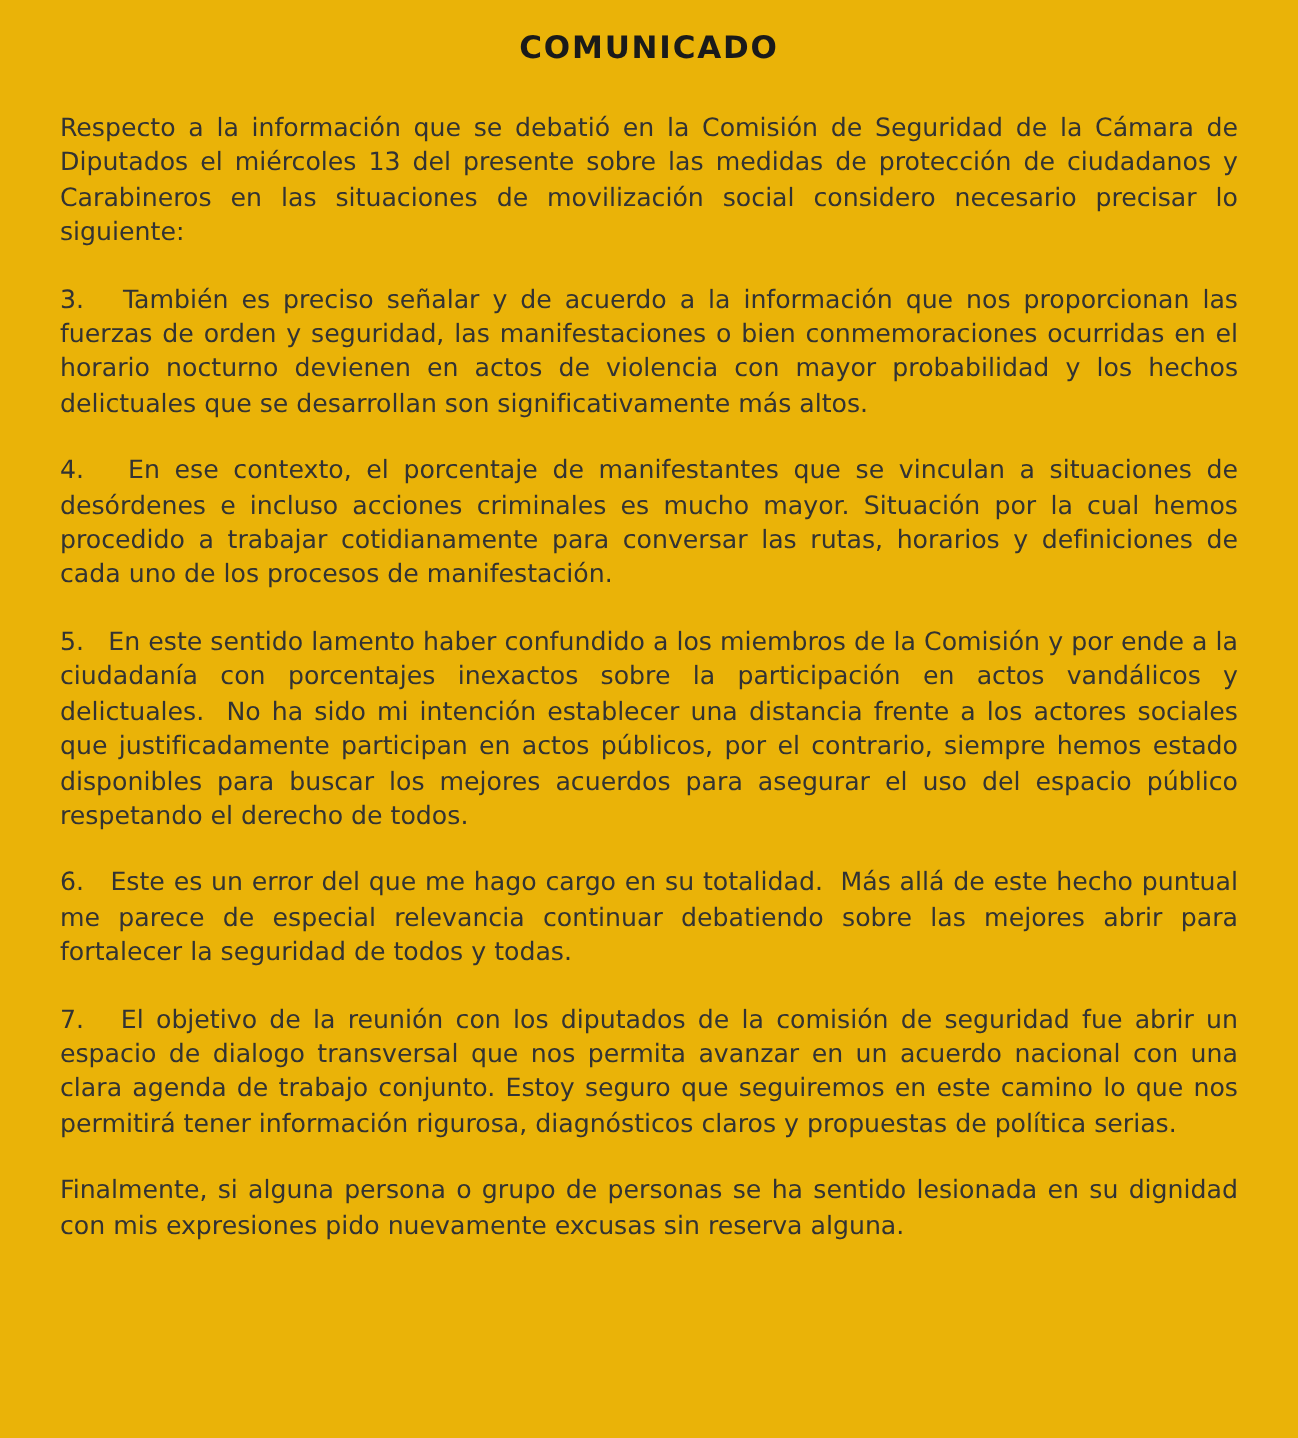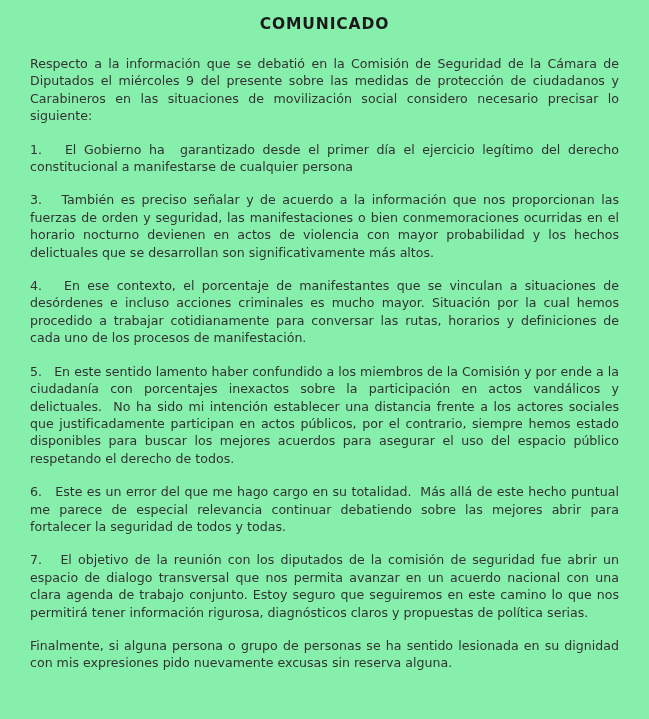--- a/index.html
+++ b/index.html
@@ -13,21 +13,21 @@
     font-family: "DejaVu Sans", sans-serif;
     color: #333333;
     overflow: hidden;
   }
 
   .page {
     box-sizing: border-box;
     width: 649px;
     height: 719px;
     padding: 0 30px;
-    background: #86efac;
+    background: #eab308;
   }
 
   .doc-title {
     text-align: center;
     font-weight: bold;
     font-size: 15.5px;
     letter-spacing: 0.9px;
     color: #1a1a1a;
     margin: 0;
     padding-top: 15px;
@@ -65,23 +65,22 @@
 </style>
 </head>
 <body>
 
 <div class="page">
 
   <h1 class="doc-title">COMUNICADO</h1>
 
   <div class="body-block">
 
-    <p class="para">Respecto a la información que se debatió en la Comisión de Seguridad de la Cámara de Diputados el miércoles 9 del presente sobre las medidas de protección de ciudadanos y Carabineros en las situaciones de movilización social considero necesario precisar lo siguiente:</p>
+    <p class="para">Respecto a la información que se debatió en la Comisión de Seguridad de la Cámara de Diputados el miércoles 13 del presente sobre las medidas de protección de ciudadanos y Carabineros en las situaciones de movilización social considero necesario precisar lo siguiente:</p>
 
-    <p class="para numbered"><span>1.</span><span>&nbsp; &nbsp;</span><span>El Gobierno ha  garantizado desde el primer día el ejercicio legítimo del derecho constitucional a manifestarse de cualquier persona</span></p>
 
 
     <p class="para numbered"><span>3.</span><span>&nbsp; &nbsp;</span><span>También es preciso señalar y de acuerdo a la información que nos proporcionan las fuerzas de orden y seguridad, las manifestaciones o bien conmemoraciones ocurridas en el horario nocturno devienen en actos de violencia con mayor probabilidad y los hechos delictuales que se desarrollan son significativamente más altos.</span></p>
 
     <p class="para numbered"><span>4.</span><span>&nbsp; &nbsp;</span><span>En ese contexto, el porcentaje de manifestantes que se vinculan a situaciones de desórdenes e incluso acciones criminales es mucho mayor. Situación por la cual hemos procedido a trabajar cotidianamente para conversar las rutas, horarios y definiciones de cada uno de los procesos de manifestación.</span></p>
 
     <p class="para numbered"><span>5.</span><span>&nbsp; &nbsp;</span><span>En este sentido lamento haber confundido a los miembros de la Comisión y por ende a la ciudadanía con porcentajes inexactos sobre la participación en actos vandálicos y delictuales.  No ha sido mi intención establecer una distancia frente a los actores sociales que justificadamente participan en actos públicos, por el contrario, siempre hemos estado disponibles para buscar los mejores acuerdos para asegurar el uso del espacio público respetando el derecho de todos.</span></p>
 
     <p class="para numbered"><span>6.</span><span>&nbsp; &nbsp;</span><span>Este es un error del que me hago cargo en su totalidad.  Más allá de este hecho puntual me parece de especial relevancia continuar debatiendo sobre las mejores abrir para fortalecer la seguridad de todos y todas.</span></p>
 

